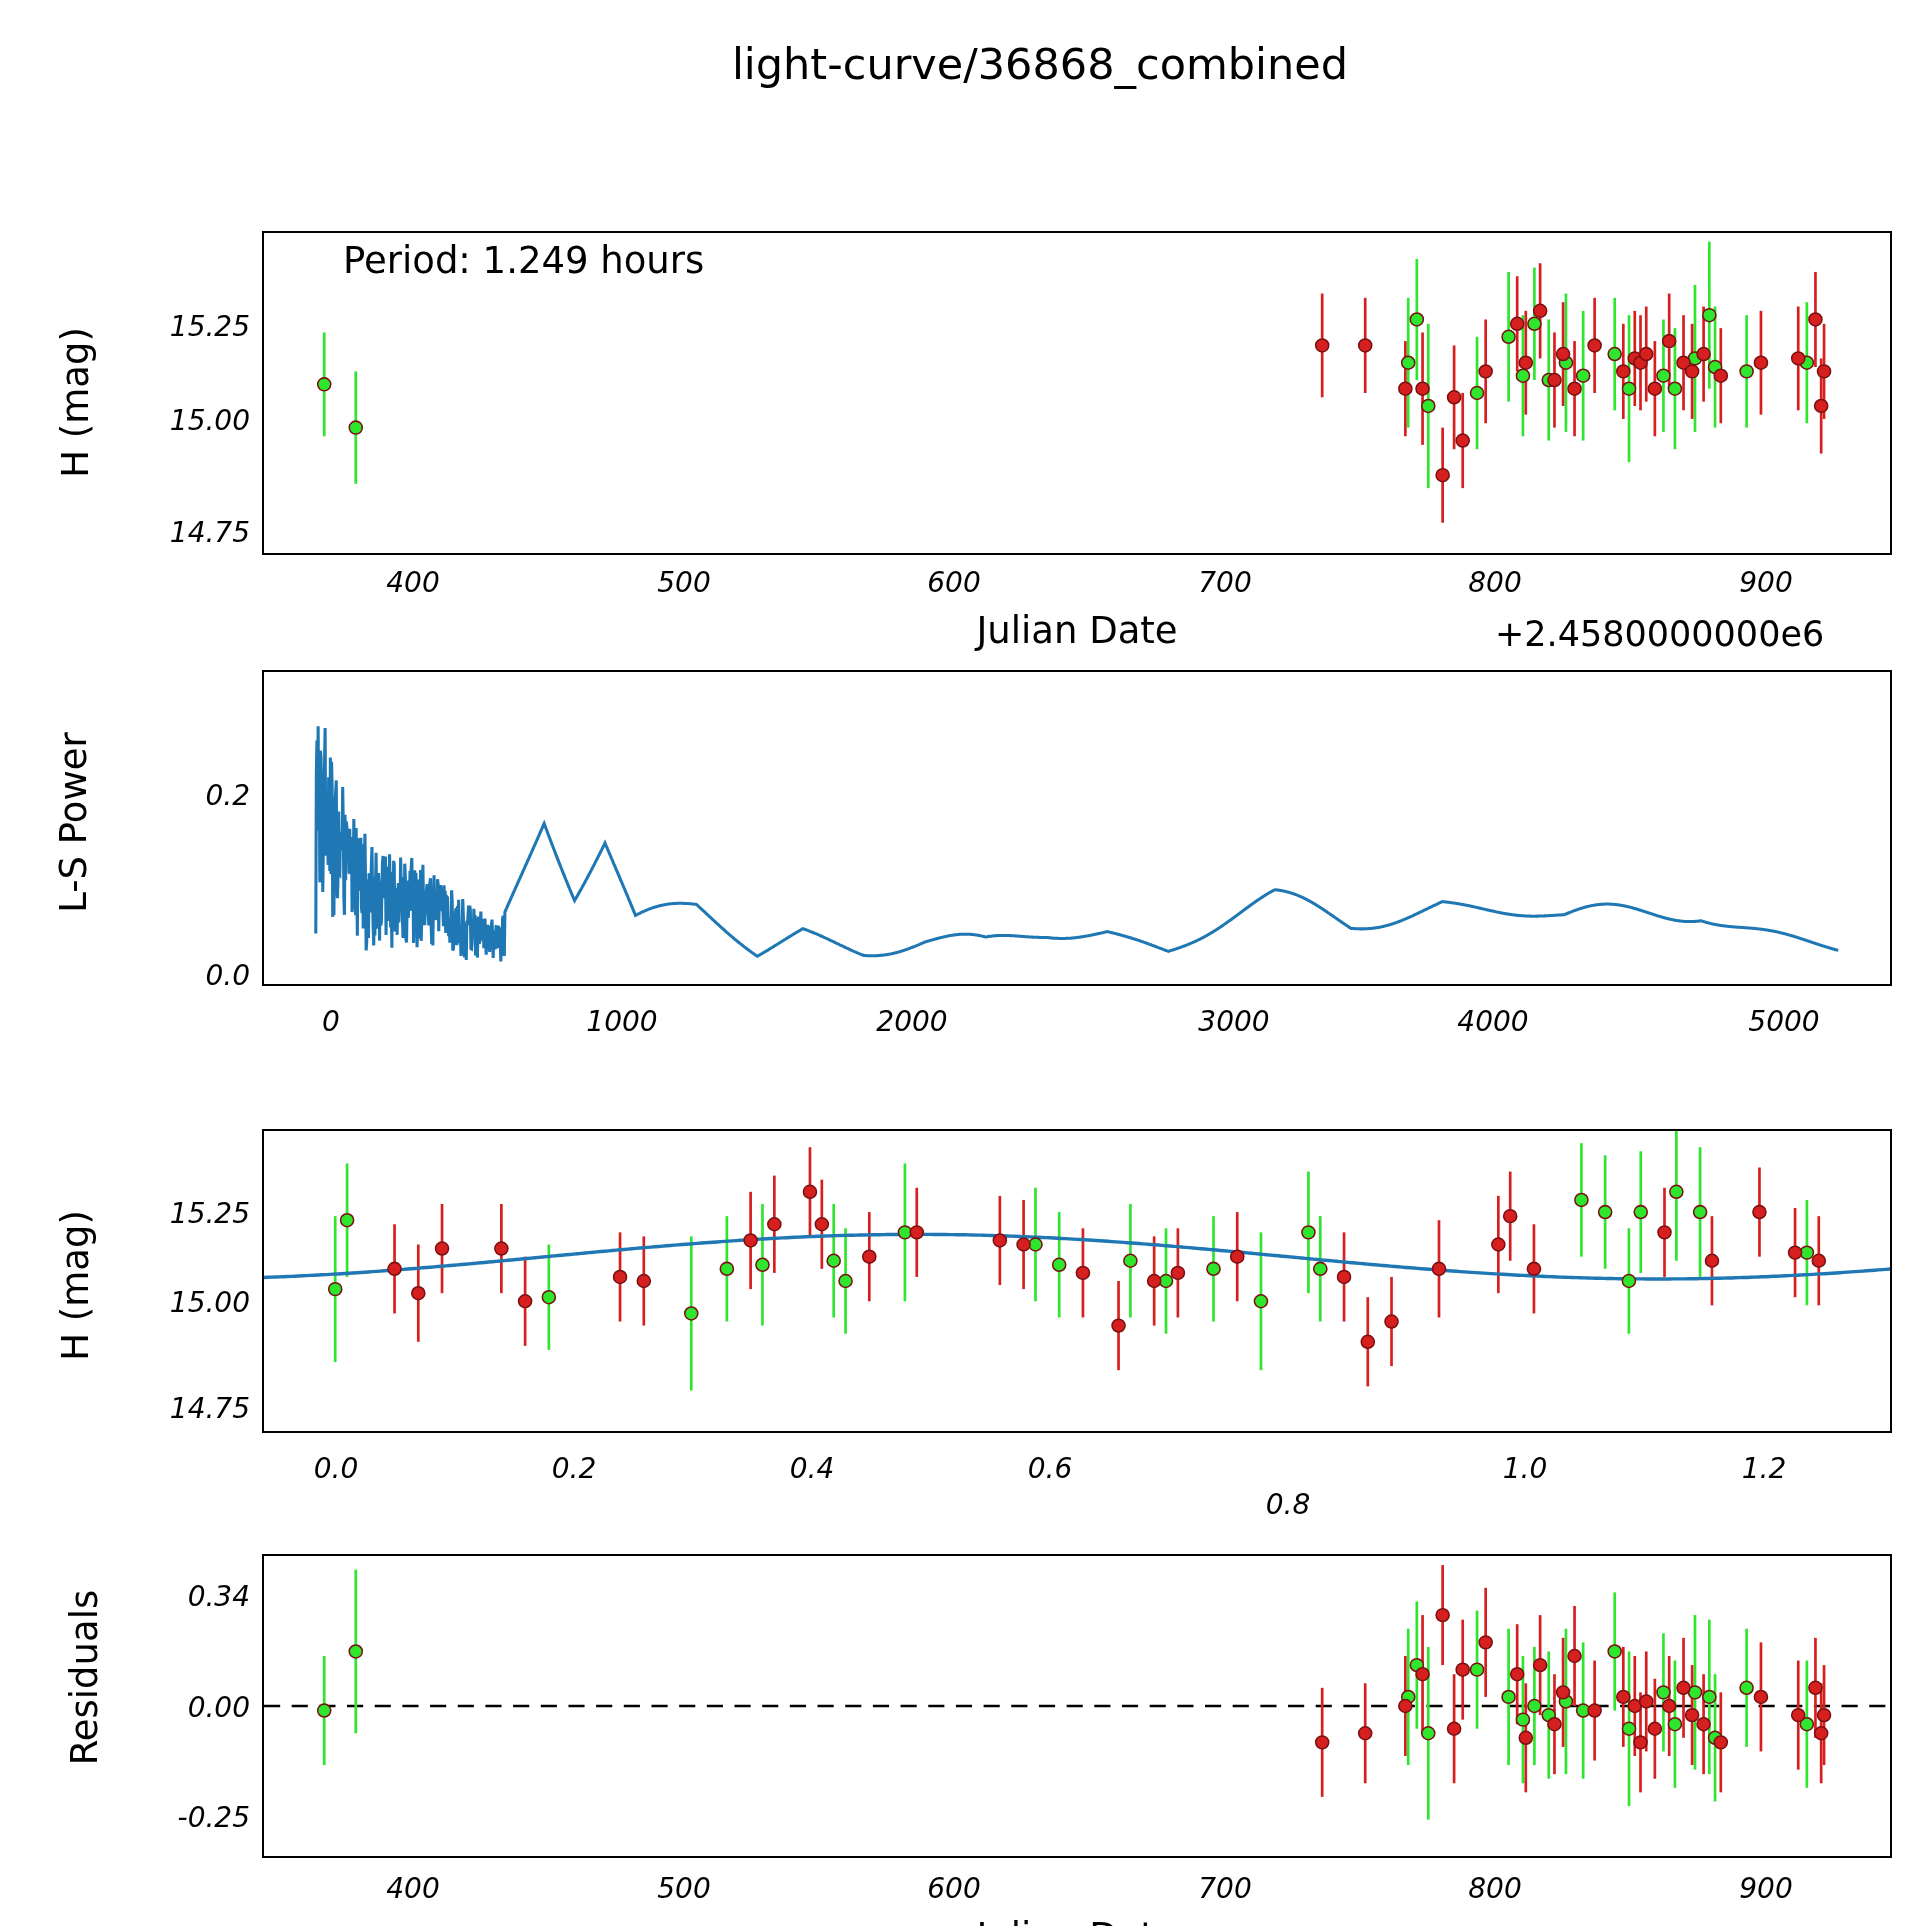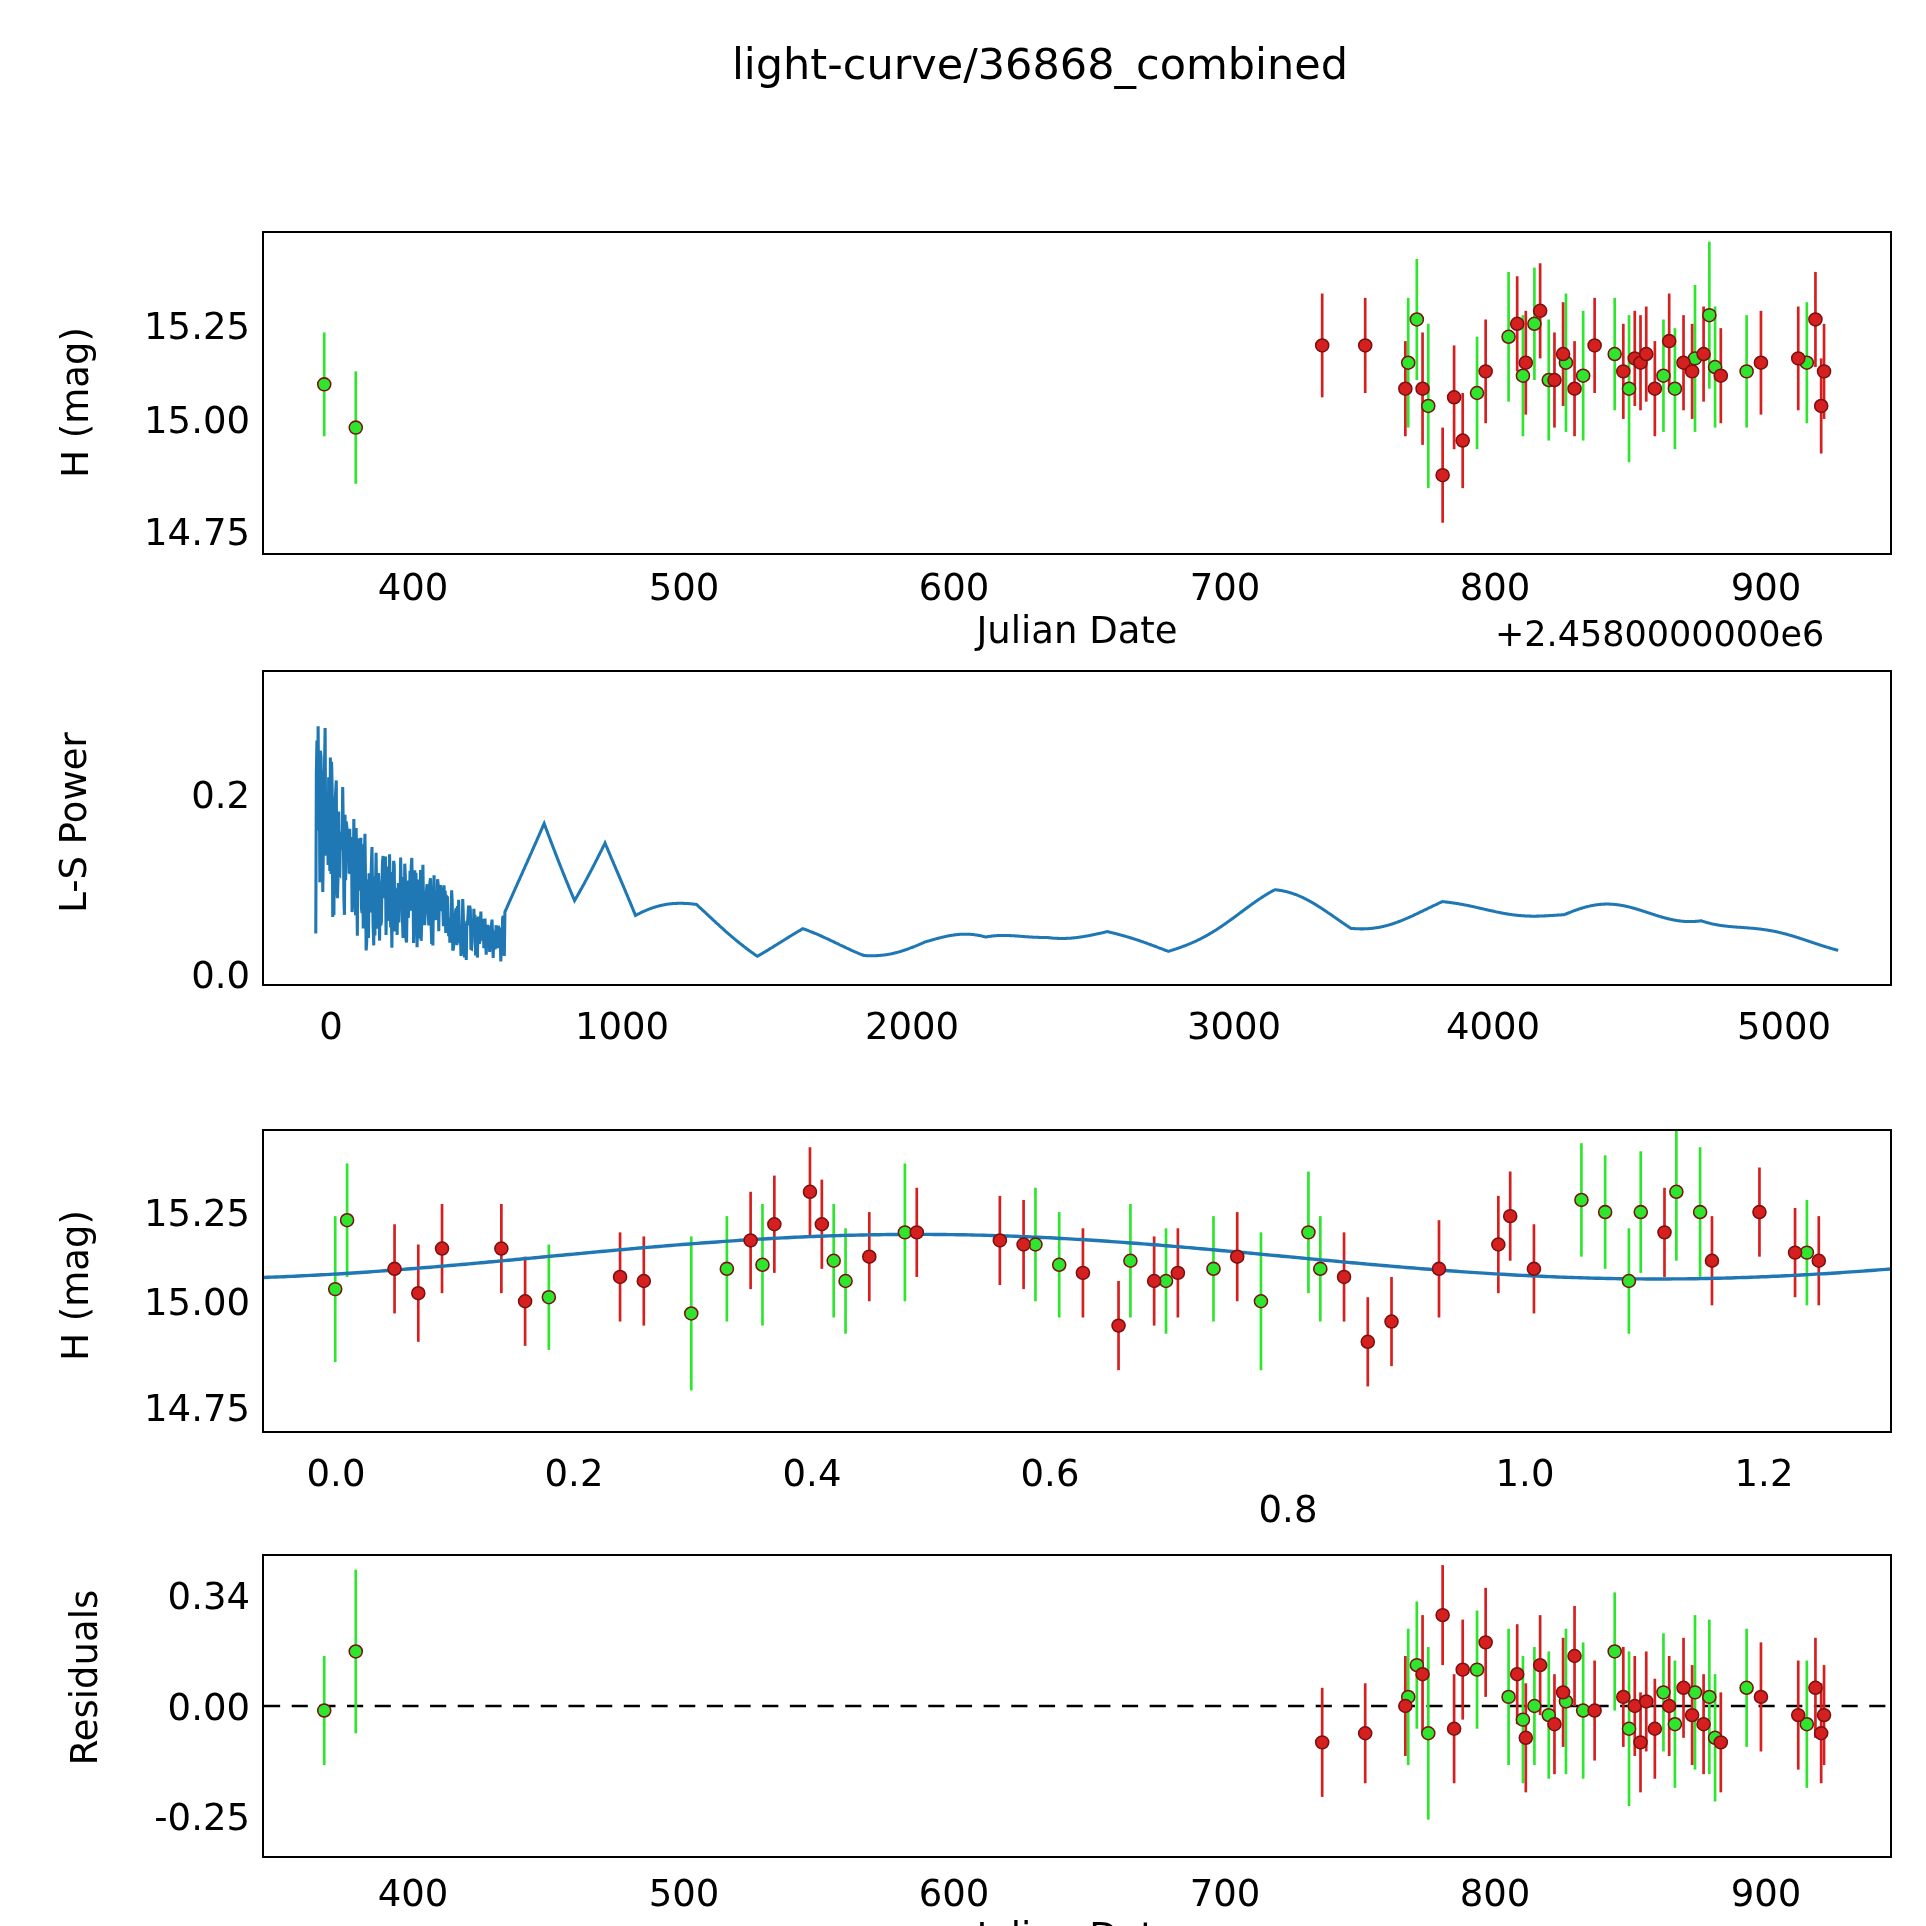--- a/index.html
+++ b/index.html
@@ -66,22 +66,23 @@
     transform: rotate(-90deg);
     text-align: center;
   }
   .offset-label {
     position: absolute;
     font-size: 35px;
     white-space: nowrap;
   }
   .tick-label {
     position: absolute;
-    font-size: 37px;
+    font-size: 28px;
     white-space: nowrap;
+    font-style: italic;
   }
   .tick-x {
     transform: translateX(-50%);
     text-align: center;
   }
   .tick-y {
     transform: translateY(-50%);
     text-align: right;
   }
   .annot {
@@ -198,20 +199,21 @@
           <circle cx="3745.079365079365" cy="317.837837837837" r="17" fill="#d62020" stroke="#7a1010" stroke-width="4"></circle>
           <circle cx="3789.8412698412694" cy="374.5945945945946" r="17" fill="#d62020" stroke="#7a1010" stroke-width="4"></circle>
           <circle cx="3894.285714285714" cy="340.54054054054126" r="17" fill="#d62020" stroke="#7a1010" stroke-width="4"></circle>
           <circle cx="3991.2698412698414" cy="329.18918918918814" r="17" fill="#d62020" stroke="#7a1010" stroke-width="4"></circle>
           <circle cx="4036.031746031746" cy="227.02702702702618" r="17" fill="#d62020" stroke="#7a1010" stroke-width="4"></circle>
           <circle cx="4050.9523809523807" cy="454.0540540540543" r="17" fill="#d62020" stroke="#7a1010" stroke-width="4"></circle>
           <circle cx="4058.4126984126983" cy="363.24324324324346" r="17" fill="#d62020" stroke="#7a1010" stroke-width="4"></circle>
         </svg>
     </div>
   </div>
+  <div class="annot" style="left:343px; top:239px;">Period: 1.249 hours</div>
   <div class="tick-label tick-y" style="left:96px; top:532px; width:154px;">14.75</div>
   <div class="tick-label tick-y" style="left:96px; top:420px; width:154px;">15.00</div>
   <div class="tick-label tick-y" style="left:96px; top:326px; width:154px;">15.25</div>
   <div class="tick-label tick-x" style="left:413px; top:566px;">400</div>
   <div class="tick-label tick-x" style="left:684px; top:566px;">500</div>
   <div class="tick-label tick-x" style="left:954px; top:566px;">600</div>
   <div class="tick-label tick-x" style="left:1225px; top:566px;">700</div>
   <div class="tick-label tick-x" style="left:1495px; top:566px;">800</div>
   <div class="tick-label tick-x" style="left:1766px; top:566px;">900</div>
   <div class="xlabel" style="left:262px; top:609px; width:1630px;">Julian Date</div>

